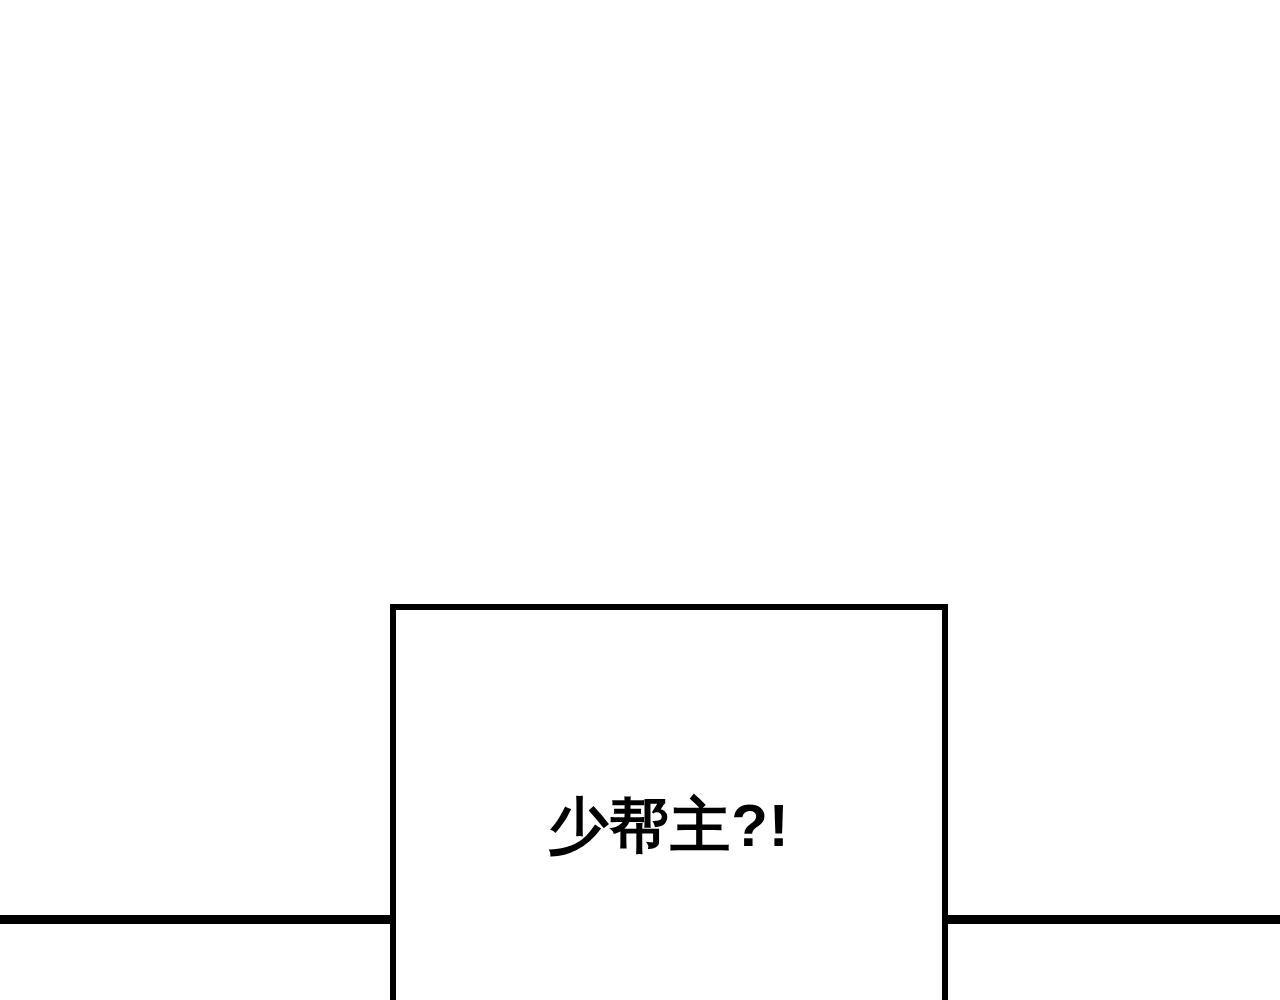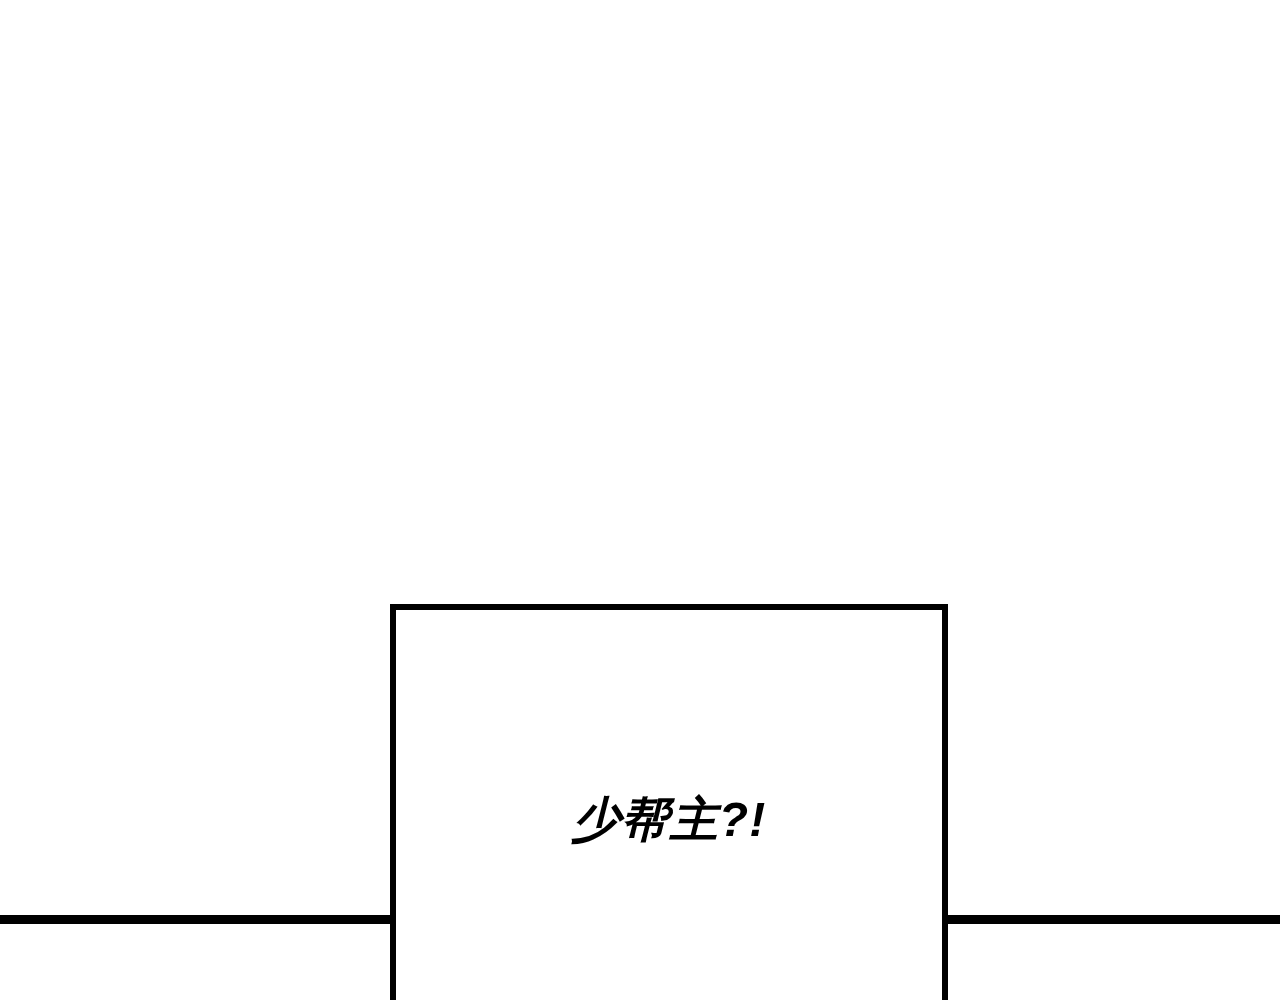--- a/index.html
+++ b/index.html
@@ -35,27 +35,26 @@
     border: 6px solid #000000;
     border-bottom: none;
     z-index: 2;
   }
   .dialogue {
     position: absolute;
     left: 0;
     top: 186px;
     width: 100%;
     text-align: center;
-    font-size: 48px;
+    font-size: 60px;
     line-height: 1;
     font-weight: 700;
     color: #000000;
     letter-spacing: 1px;
     white-space: nowrap;
-    font-style: italic;
   }
 </style>
 </head>
 <body>
 
 <div class="canvas">
   <div class="hline"></div>
   <div class="speech-box">
     <div class="dialogue">少帮主?!</div>
   </div>

